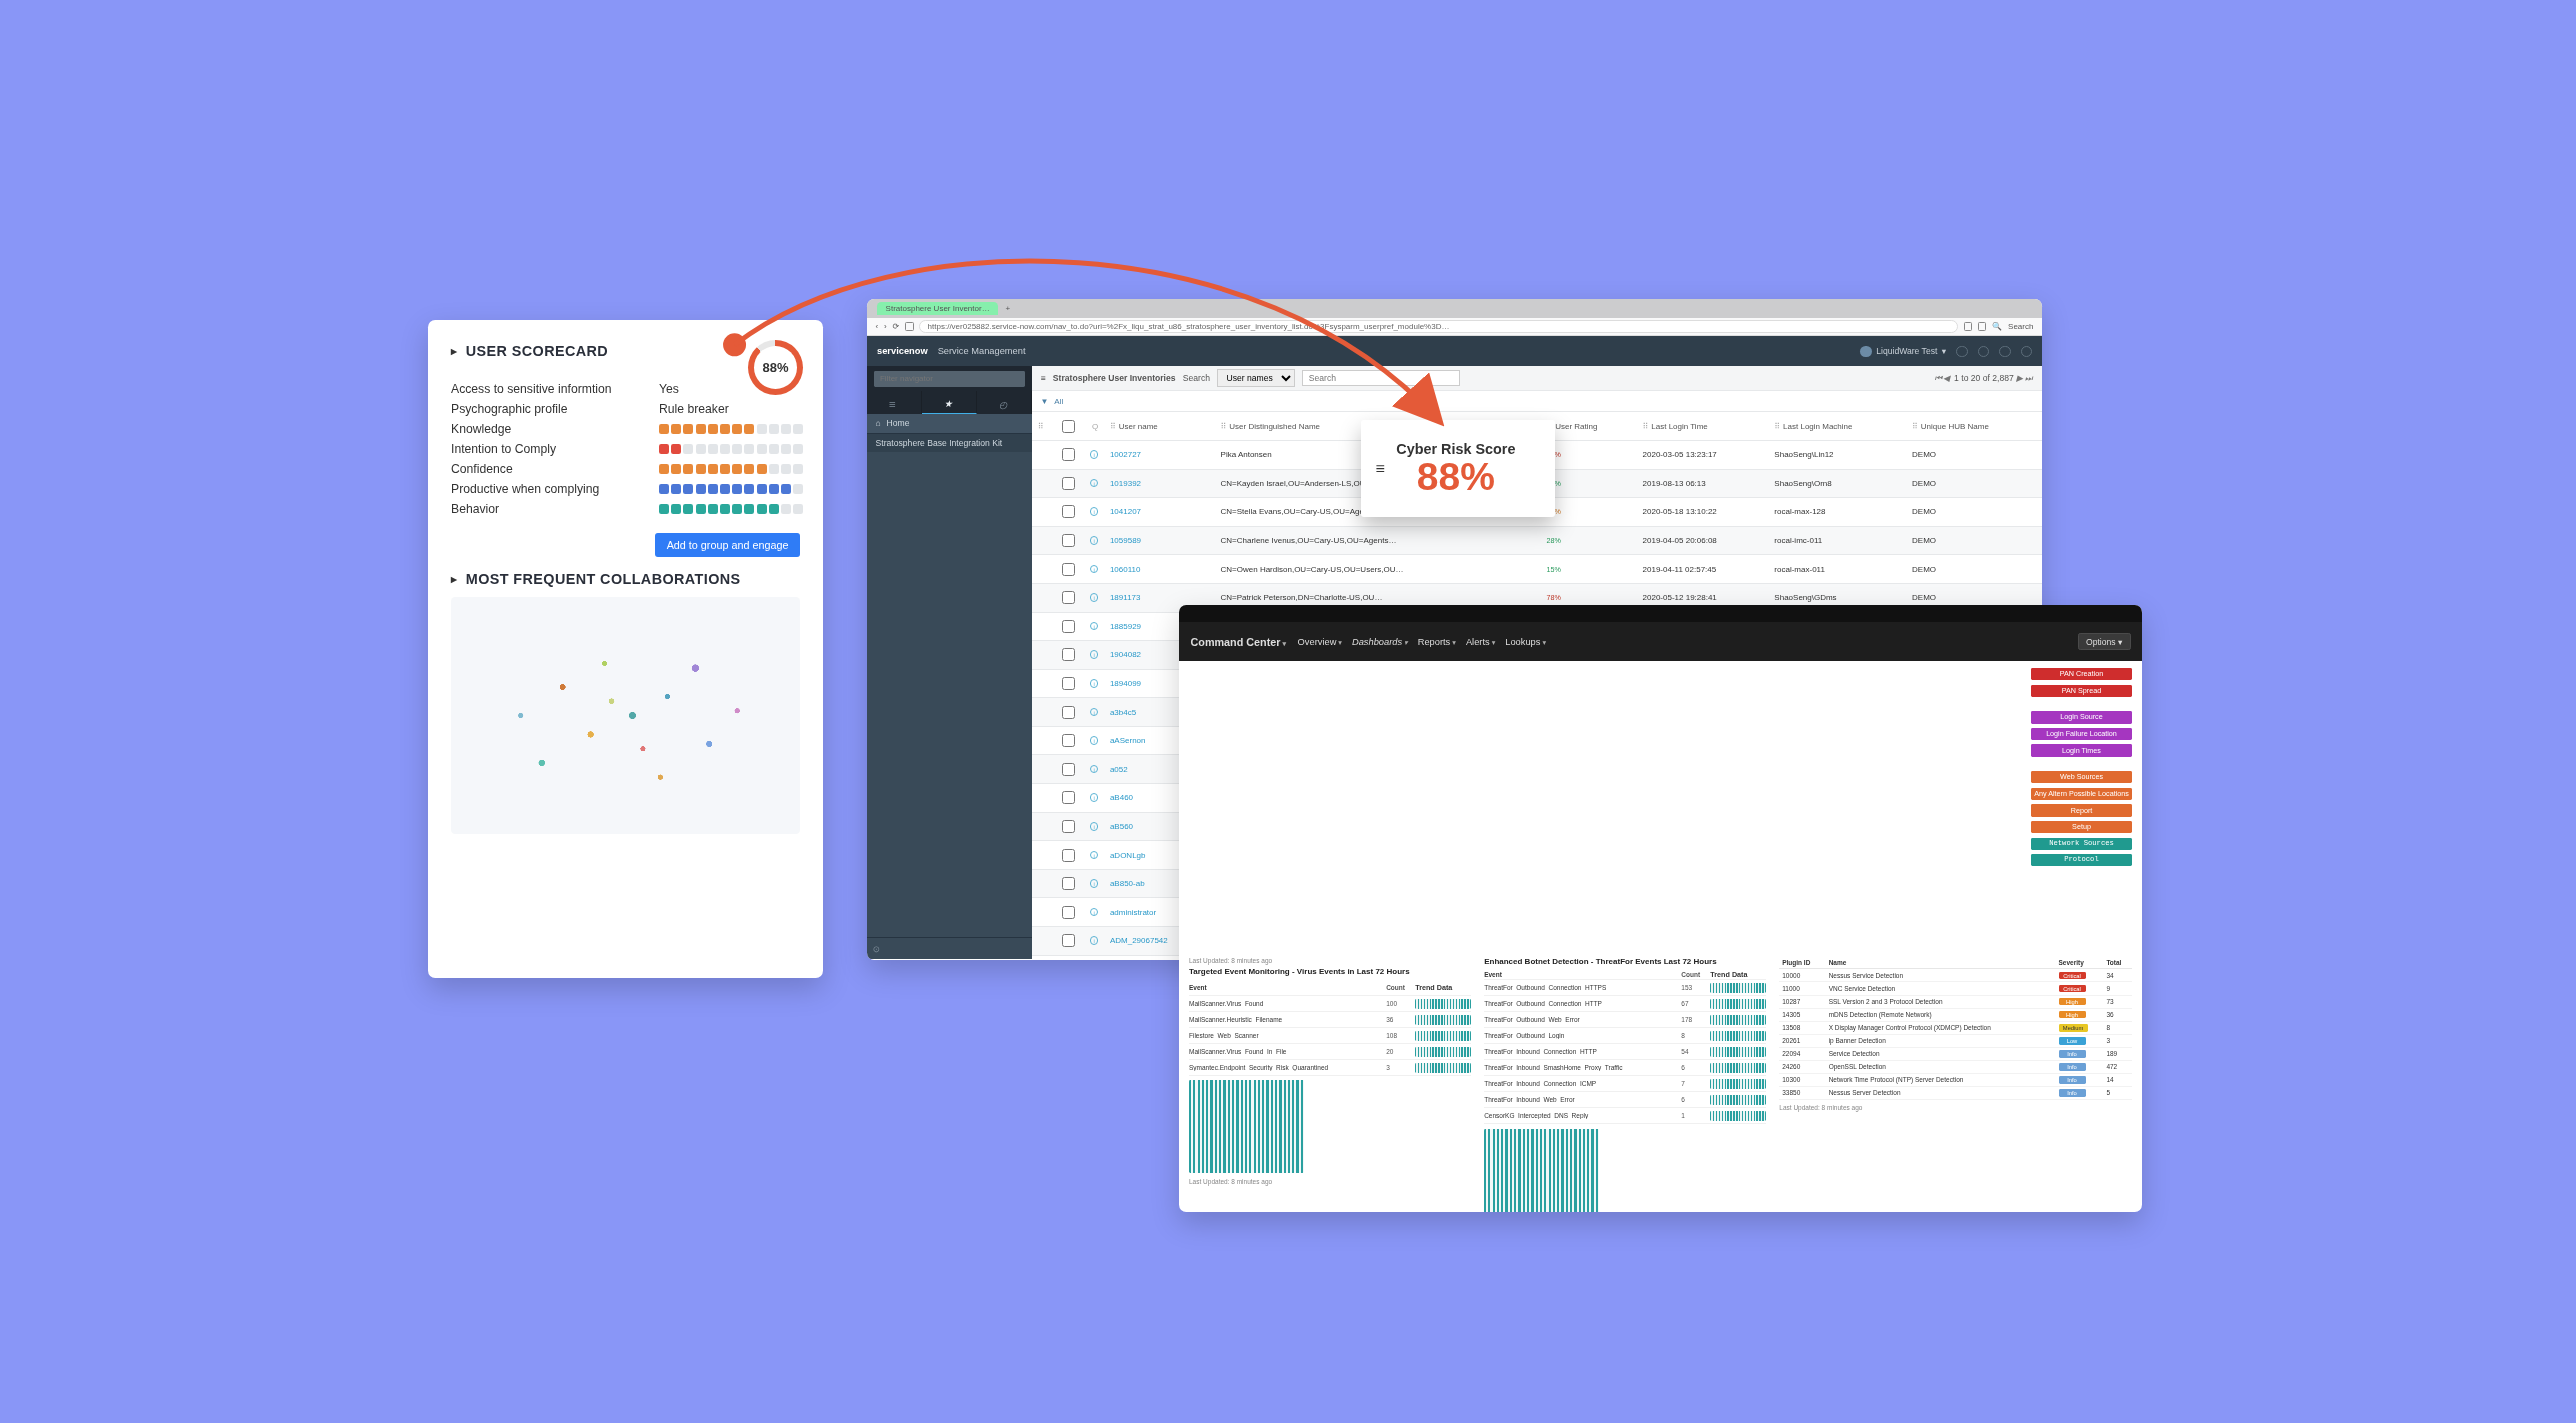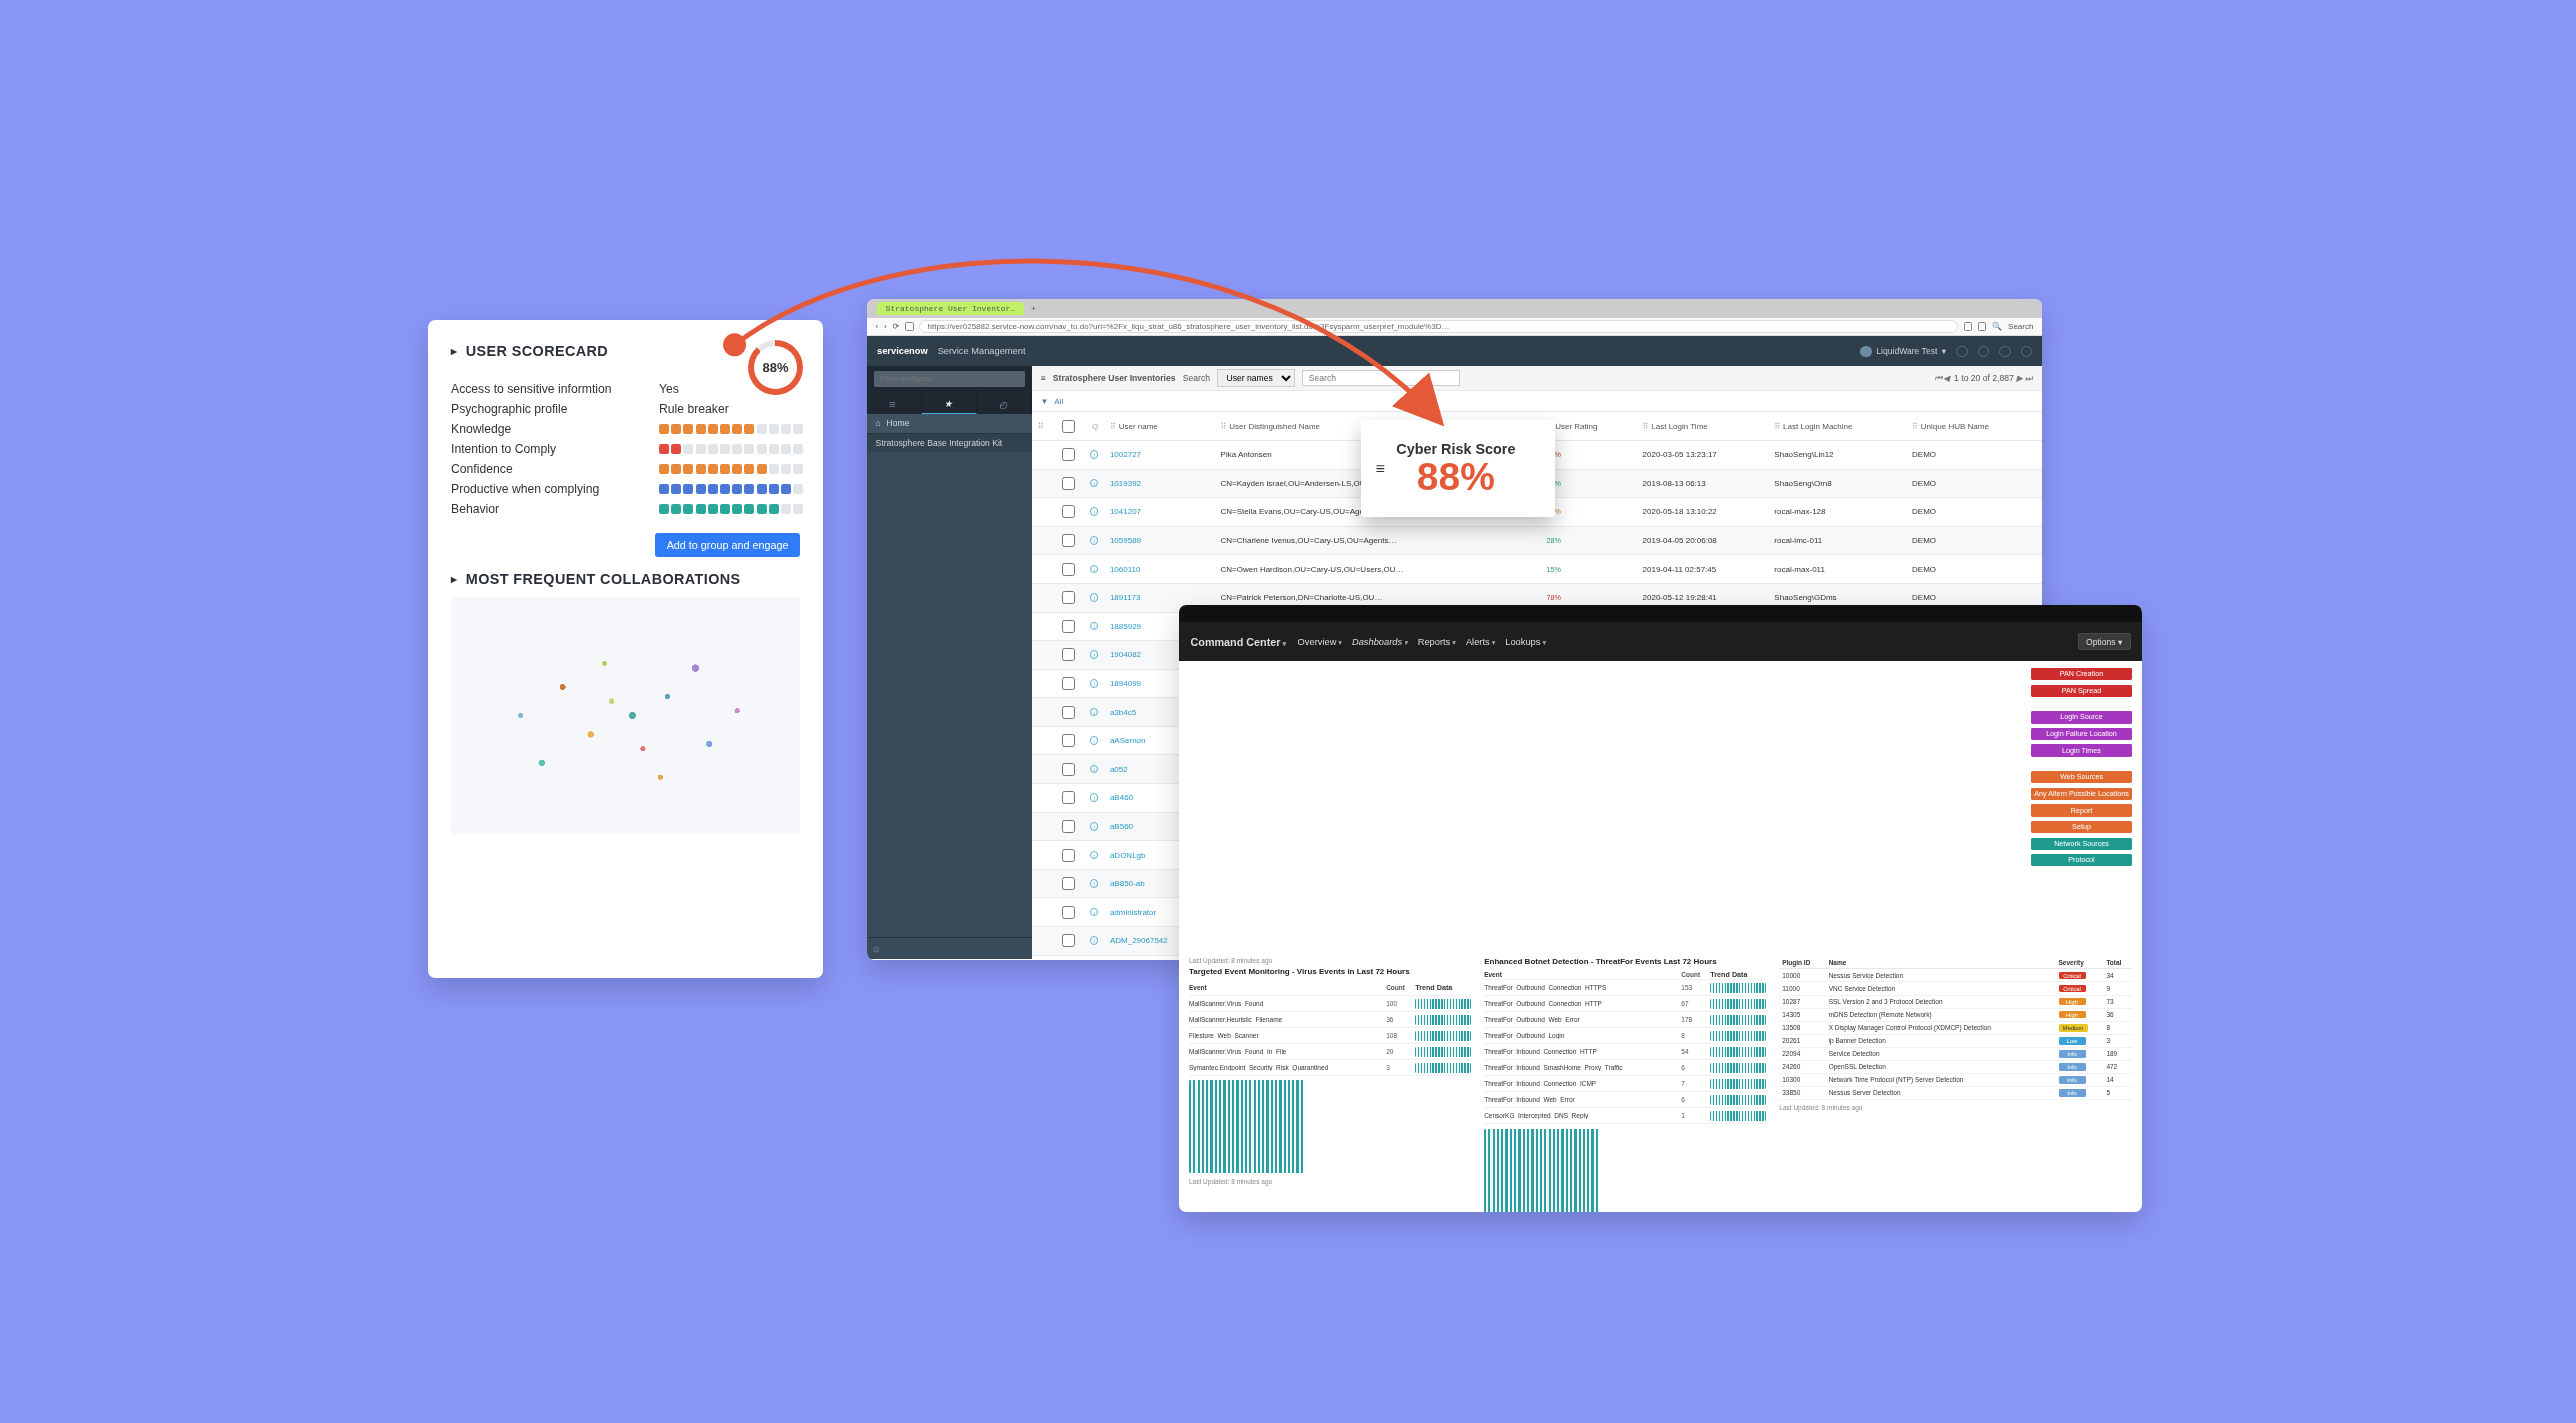--- a/index.html
+++ b/index.html
@@ -96,21 +96,21 @@
            radial-gradient(circle at 44% 28%, #b0d062 0 .9%, transparent 1.0%),
            radial-gradient(circle at 60% 76%, #e0a850 0 .9%, transparent 1.0%),
            radial-gradient(circle at 20% 50%, #80bad0 0 .8%, transparent .9%),
            radial-gradient(circle at 82% 48%, #d08cc8 0 .8%, transparent .9%),
            #f5f7fa;}
 
   
   #servicenow{left:867px;top:299px;width:1175px;height:661px;overflow:hidden;}
   .browser-chrome{height:18.7px;background:#ccccce;display:flex;align-items:center;
          gap:7.2px;padding:0 10px;font-size:8px;color:#555;}
-  .tab-chip{background:#bef264;border-radius:4.3px 4.3px 0 0;padding:2.2px 8.6px;font-size:8px;font-family:Liberation Mono, monospace;}
+  .tab-chip{background:#86efac;border-radius:4.3px 4.3px 0 0;padding:2.2px 8.6px;font-size:8px;}
   .url-bar{height:18.7px;background:#f9f9fa;display:flex;align-items:center;gap:5.8px;
          padding:0 8.6px;font-size:8px;color:#555;border-bottom:0.7px solid #ddd;}
   .url-seg{display:flex;align-items:center;gap:4.3px;}
   .url-icon{width:8.6px;height:8.6px;display:inline-block;border:0.7px solid #888;border-radius:1.4px;}
   .url-field{flex:1;background:#fff;border:0.7px solid #ddd;border-radius:8px;
          padding:1.4px 7.2px;color:#666;}
   .sn-top{height:30px;background:var(--sn-dark);display:flex;align-items:center;
          color:#c7cfd7;padding:0 10px;gap:10px;font-size:9.3px;}
   .sn-logo{font-weight:700;color:#fff;}
   .sn-top .sp{flex:1;}
@@ -195,21 +195,21 @@
   .sp-bar .drop::after{content:" ▾";font-size:7.2px;color:#aaa;}
   .sp-bar .sp{flex:1;}
   .sp-bar .btn{background:#3a3a3a;border:0.7px solid #4a4a4a;color:#ddd;
          padding:2.9px 7.2px;border-radius:2.2px;font-size:8.6px;}
 
   .sp-right{position:absolute;right:10px;top:63px;bottom:10px;width:101px;
          display:flex;flex-direction:column;gap:4.3px;}
   .pill{display:block;color:#fff;font-size:7.2px;text-align:center;border-radius:1.4px;
          padding:2.2px 2.9px;line-height:1.1;}
   .p-red{background:var(--pill-red);} .p-purple{background:var(--pill-purple);}
-  .p-orange{background:var(--pill-orange);} .p-teal{background:var(--pill-teal);}
+  .p-orange{background:var(--pill-orange);} .p-teal{background:var(--pill-teal);font-family:Liberation Mono, monospace;}
 
   .sp-cols{position:absolute;left:10px;top:352px;right:10px;bottom:10px;
          display:flex;gap:13px;font-size:7.2px;color:#333;}
   .sp-panel{flex:1;display:flex;flex-direction:column;min-width:0;}
   .sp-panel.wide{flex:1.25;}
   .sp-panel h4{font-size:8px;font-weight:600;margin:0 0 4.3px 0;color:#222;}
   .sp-panel .sub{font-size:6.5px;color:#888;margin-bottom:2.9px;}
 
   .sp-rows{display:flex;flex-direction:column;}
   .sp-row{display:flex;align-items:center;height:16px;border-bottom:0.7px solid #f0f0f0;}

